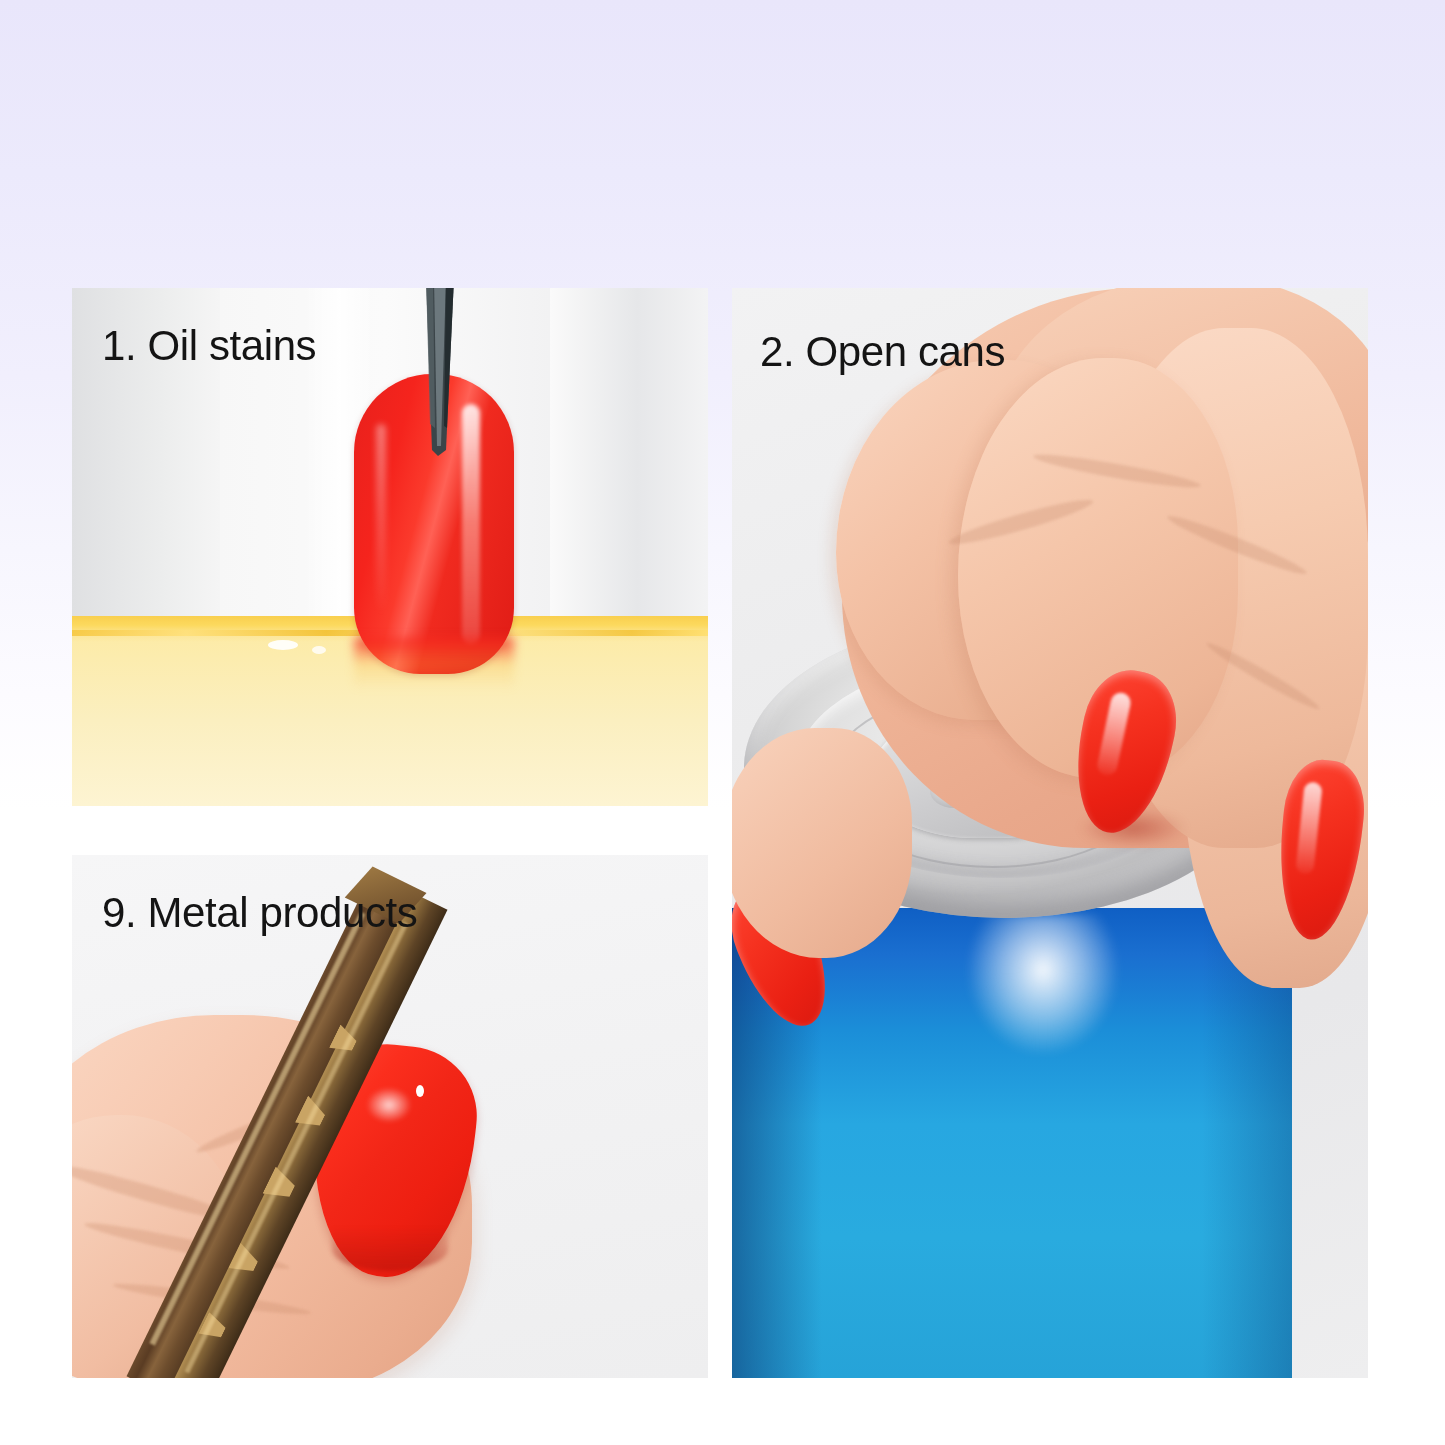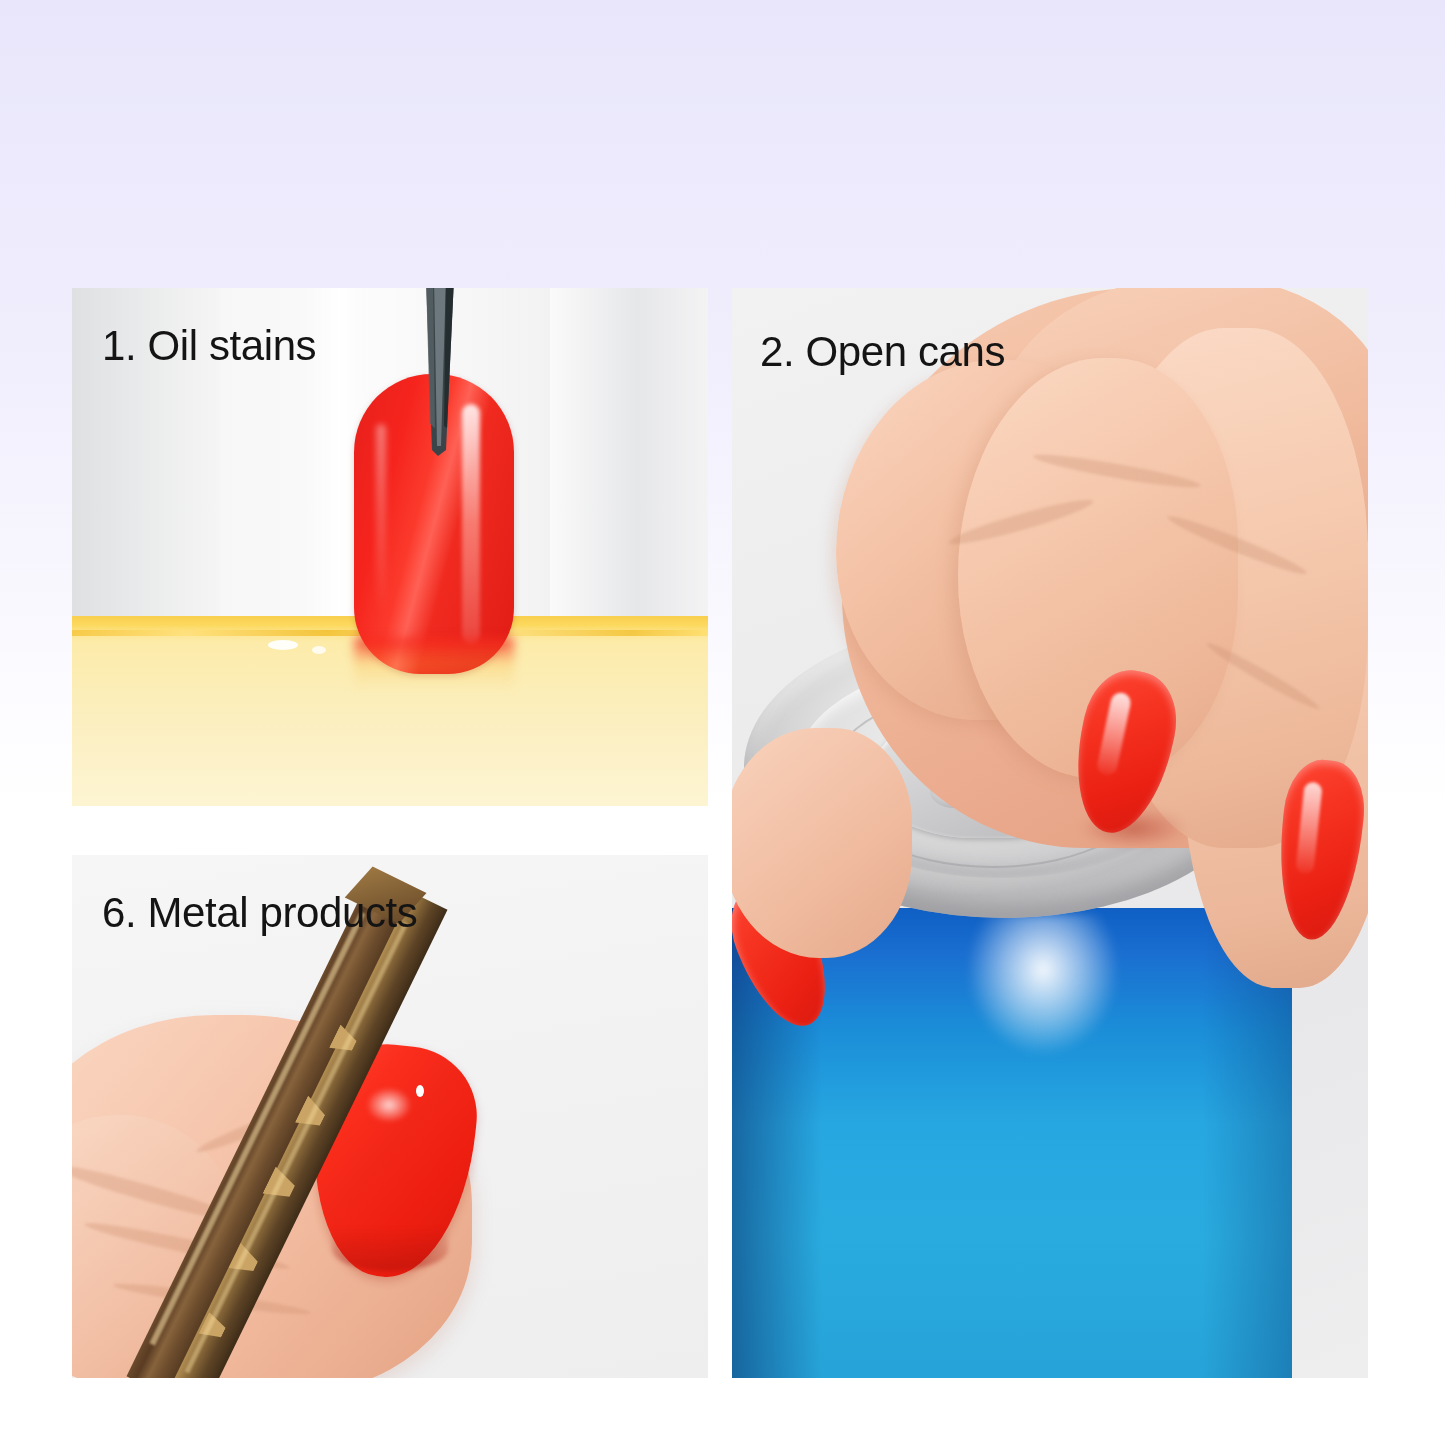--- a/index.html
+++ b/index.html
@@ -313,16 +313,16 @@
       <div id="p3-key-tip"></div>
       <div class="key-tooth" style="left:38px; top:150px; width:22px; height:26px; clip-path:polygon(0 0,100% 30%,100% 70%,0 100%);"></div>
       <div class="key-tooth" style="left:40px; top:228px; width:24px; height:30px; clip-path:polygon(0 0,100% 34%,100% 72%,0 100%);"></div>
       <div class="key-tooth" style="left:42px; top:306px; width:26px; height:30px; clip-path:polygon(0 0,100% 30%,100% 70%,0 100%);"></div>
       <div class="key-tooth" style="left:44px; top:390px; width:24px; height:28px; clip-path:polygon(0 0,100% 34%,100% 70%,0 100%);"></div>
       <div class="key-tooth" style="left:46px; top:466px; width:22px; height:24px; clip-path:polygon(0 0,100% 30%,100% 72%,0 100%);"></div>
       <div class="p3-keyhl" style="left:6px; top:40px; width:6px; height:480px;"></div>
       <div class="p3-keyhl" style="left:50px; top:30px; width:5px; height:500px; opacity:.7;"></div>
     </div>
 
-    <div class="panel-label" id="p3-label">6. Metal products</div>
+    <div class="panel-label" id="p3-label">9. Metal products</div>
   </div>
 
 </div>
 
 </body></html>

